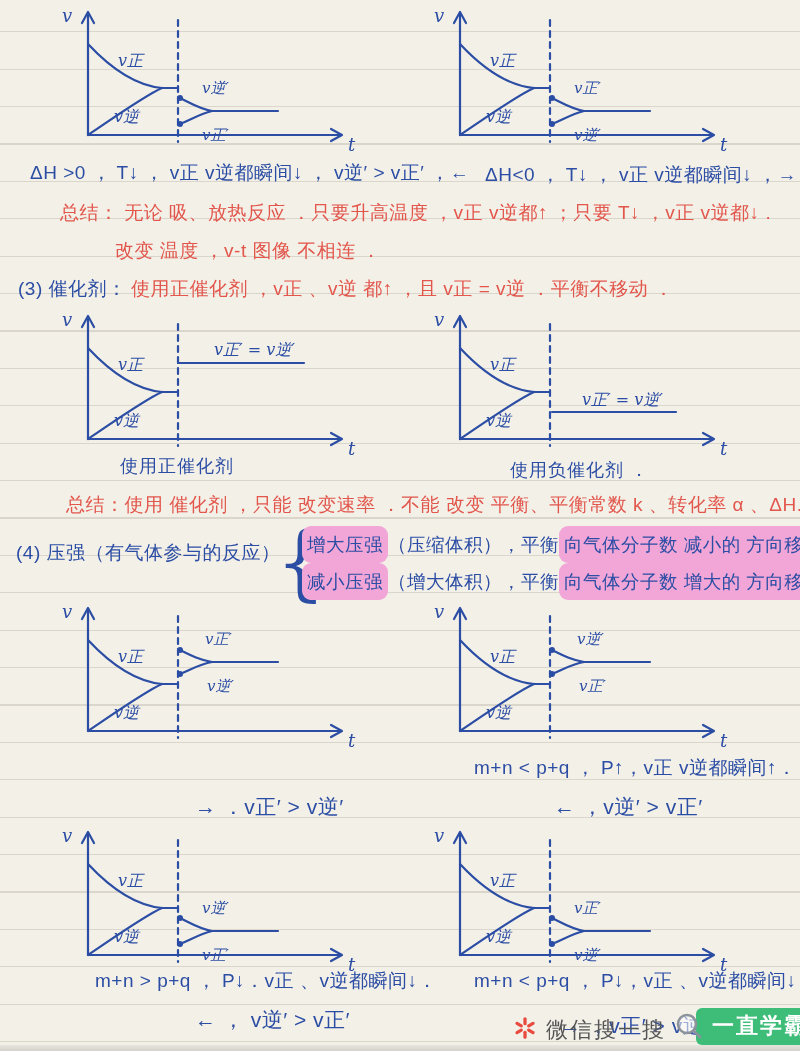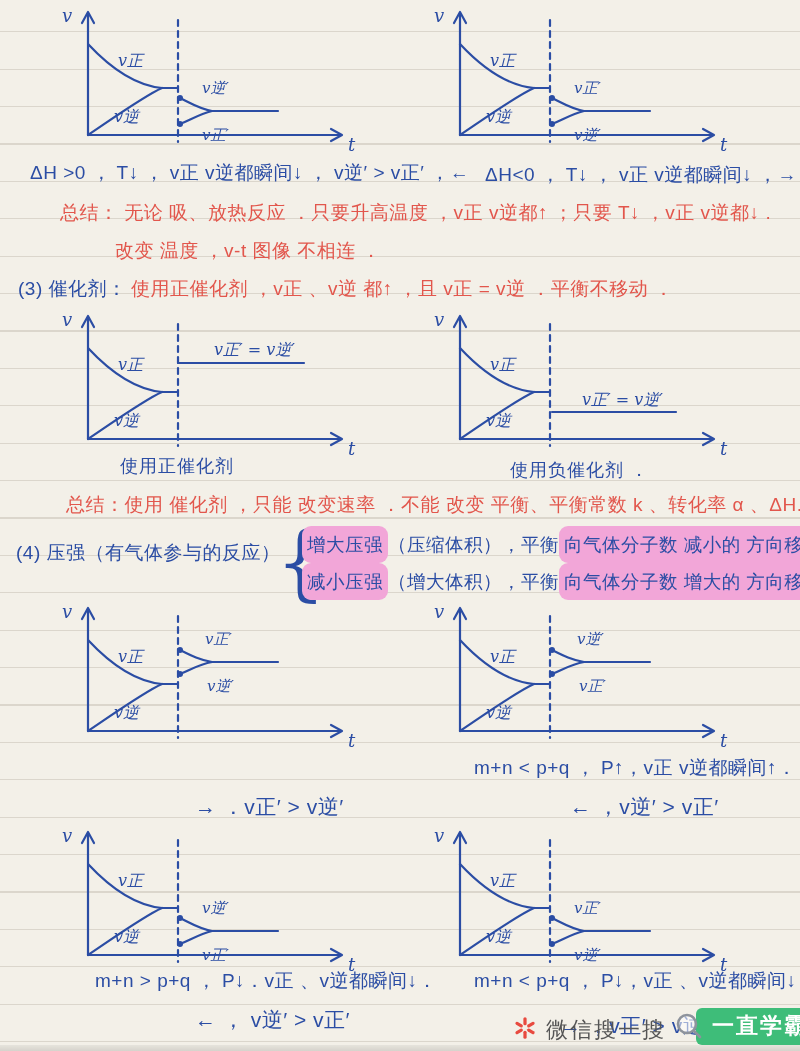--- a/index.html
+++ b/index.html
@@ -172,21 +172,21 @@
         <circle cx="162" cy="76" r="3" fill="#2b4da4"></circle>
         <path d="M162,52 C174,58 182,62 194,64" fill="none" stroke="#2b4da4" stroke-width="2.2" stroke-linecap="round" stroke-linejoin="round"></path>
         <path d="M162,76 C174,71 182,66 194,64" fill="none" stroke="#2b4da4" stroke-width="2.2" stroke-linecap="round" stroke-linejoin="round"></path>
         <path d="M194,64 L260,64" fill="none" stroke="#2b4da4" stroke-width="2.2" stroke-linecap="round" stroke-linejoin="round"></path>
         <text x="187" y="46" font-size="15" font-style="italic" font-family="'DejaVu Serif',serif" fill="#2b4da4">v逆′</text>
         <text x="189" y="93" font-size="15" font-style="italic" font-family="'DejaVu Serif',serif" fill="#2b4da4">v正′</text>
       </svg></div>
 
   <div class="abs note sub" style="left:195px;top:793px;">→ ．v正′ &gt; v逆′</div>
   <div class="abs note" style="left:474px;top:755px;">m+n &lt; p+q ， P↑，v正 v逆都瞬间↑．</div>
-  <div class="abs note sub" style="left:570px;top:793px;">← ，v逆′ &gt; v正′</div>
+  <div class="abs note sub" style="left:554px;top:793px;">← ，v逆′ &gt; v正′</div>
 
   <div class="abs graph-slot" style="left:18px;top:822px;"><svg viewBox="0 0 372 152" width="372" height="152">
         <path d="M70,133 L70,12" fill="none" stroke="#2b4da4" stroke-width="2.2" stroke-linecap="round" stroke-linejoin="round"></path>
         <path d="M64,21 L70,10 L76,21" fill="none" stroke="#2b4da4" stroke-width="2.2" stroke-linecap="round" stroke-linejoin="round"></path>
         <path d="M70,133 L322,133" fill="none" stroke="#2b4da4" stroke-width="2.2" stroke-linecap="round" stroke-linejoin="round"></path>
         <path d="M313,127 L324,133 L313,139" fill="none" stroke="#2b4da4" stroke-width="2.2" stroke-linecap="round" stroke-linejoin="round"></path>
         <text x="44" y="20" font-size="18" font-style="italic" font-family="'DejaVu Serif',serif" fill="#2b4da4">v</text>
         <text x="330" y="149" font-size="18" font-style="italic" font-family="'DejaVu Serif',serif" fill="#2b4da4">t</text>
         <path d="M160,18 L160,140" fill="none" stroke="#2b4da4" stroke-width="2.2" stroke-linecap="round" stroke-linejoin="round" stroke-dasharray="6 5"></path>
         <path d="M70,42 C98,72 122,84 144,86 L160,86" fill="none" stroke="#2b4da4" stroke-width="2.2" stroke-linecap="round" stroke-linejoin="round"></path>

